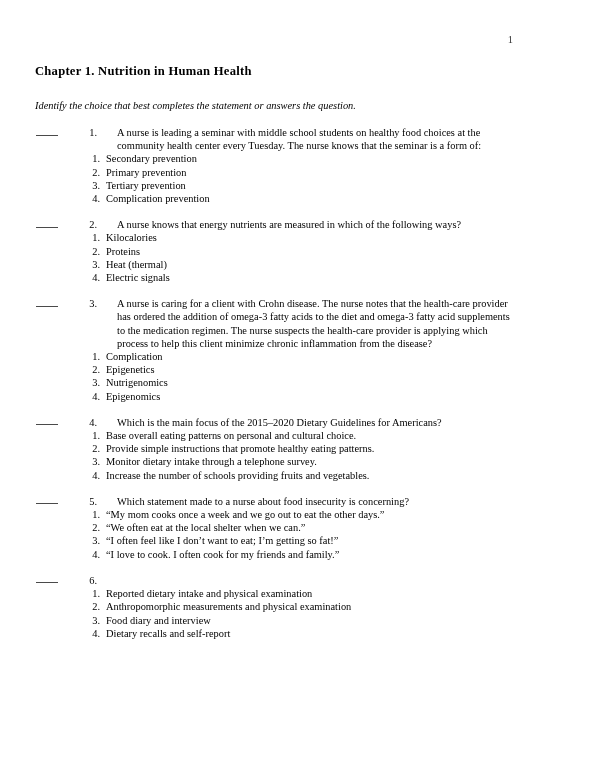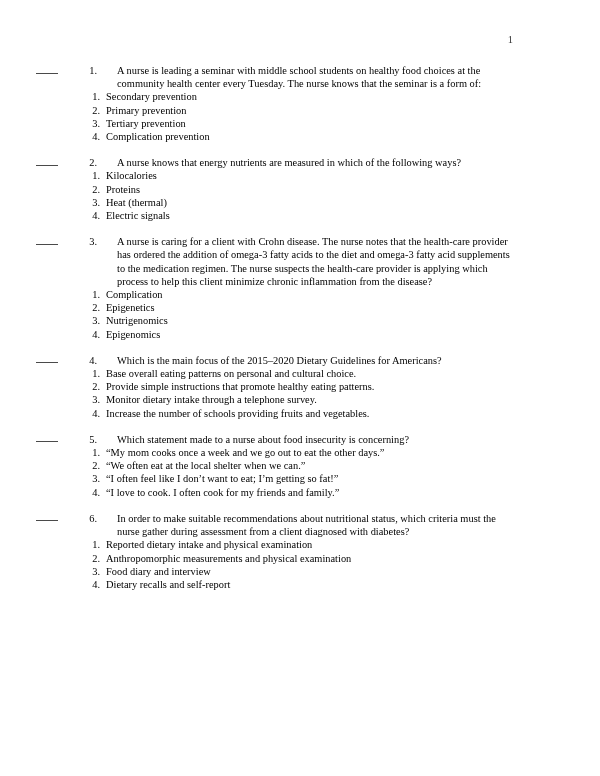--- a/index.html
+++ b/index.html
@@ -110,22 +110,24 @@
 </style>
 </head>
 <body>
 
 <div class="page">
 
   <div class="page-number">1</div>
 
   <div class="content">
 
-
-
+    <h1 class="chapter-title">Chapter 1. Nutrition in Human Health</h1>
+
+
+    <div class="section-instruction">Identify the choice that best completes the statement or answers the question.</div>
 
     <div id="questions-container">
         <div class="question-block">
           <div class="question-row">
             <div class="answer-blank"></div>
             <div class="q-num">1.</div>
             <div class="q-text">A nurse is leading a seminar with middle school students on healthy food choices at the community health center every Tuesday. The nurse knows that the seminar is a form of:</div>
           </div>
           <ul class="options">
             <li class="option">
@@ -243,21 +245,20 @@
             <li class="option">
               <span class="opt-num">4.</span>
               <span class="opt-text">“I love to cook. I often cook for my friends and family.”</span>
             </li>
           </ul>
         </div>
         <div class="question-block">
           <div class="question-row">
             <div class="answer-blank"></div>
             <div class="q-num">6.</div>
-            <div class="q-text">In order to make suitable recommendations about nutritional status, which criteria must the nurse gather during assessment from a client diagnosed with diabetes?</div>
           </div>
           <ul class="options">
             <li class="option">
               <span class="opt-num">1.</span>
               <span class="opt-text">Reported dietary intake and physical examination</span>
             </li>
             <li class="option">
               <span class="opt-num">2.</span>
               <span class="opt-text">Anthropomorphic measurements and physical examination</span>
             </li>

